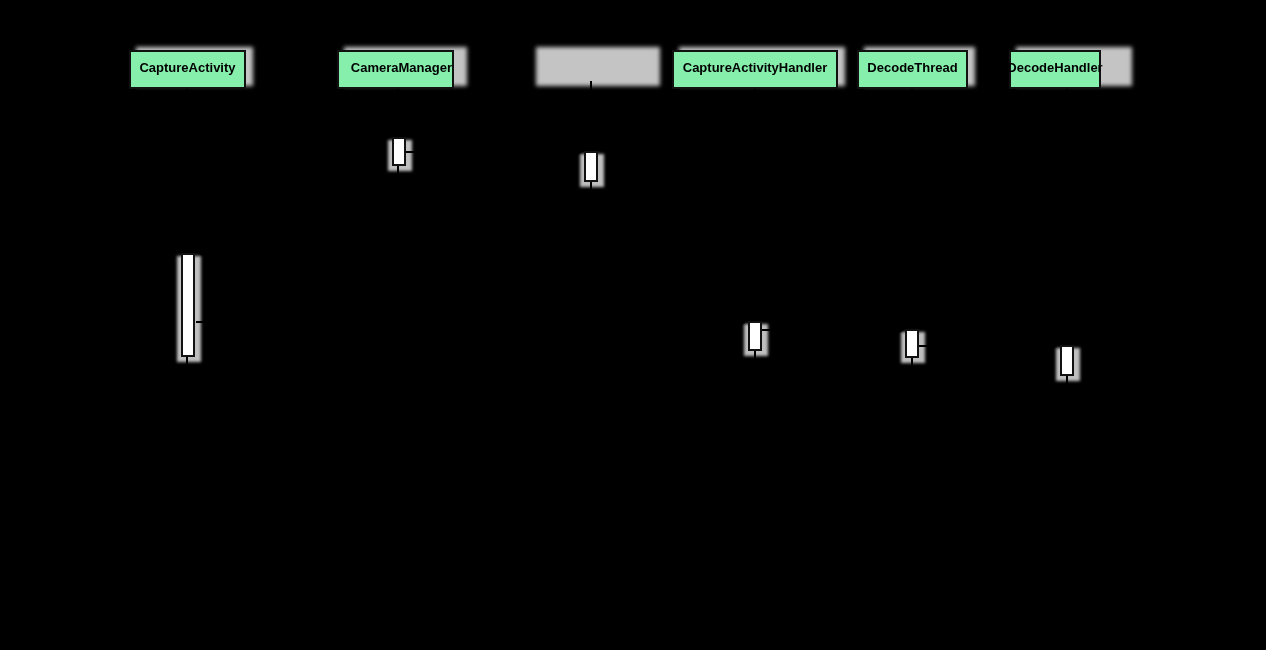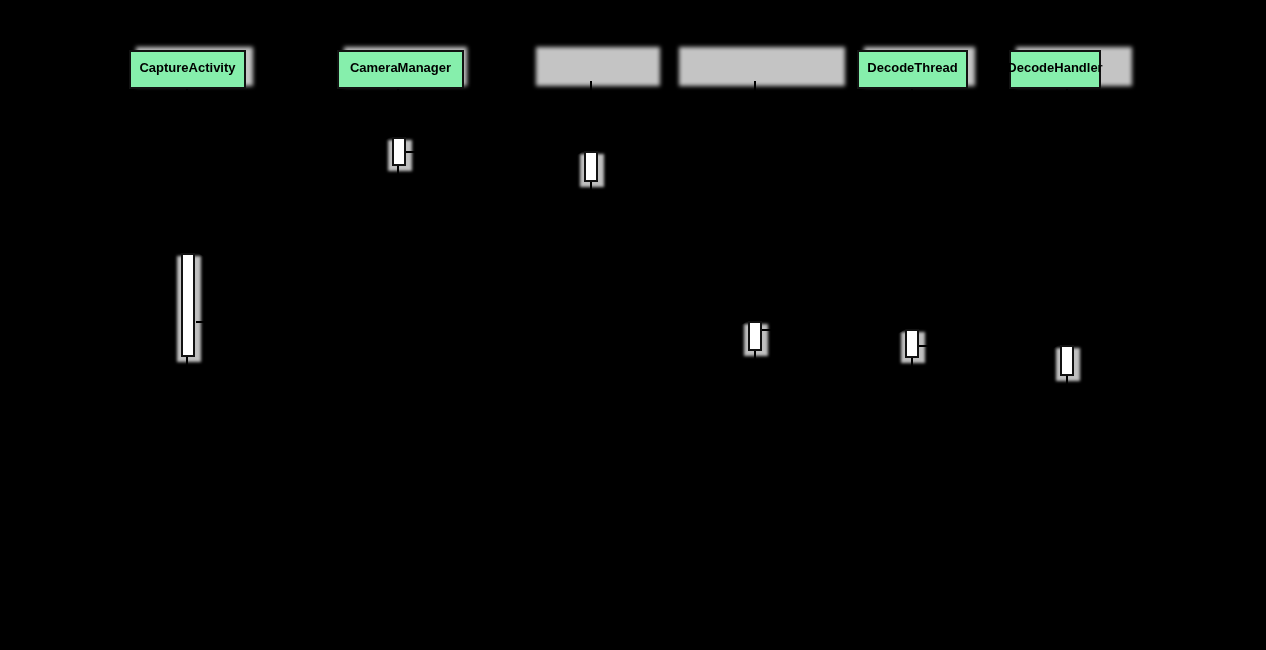--- a/index.html
+++ b/index.html
@@ -62,22 +62,25 @@
   <div class="lifeline" style="left:186px;"></div>
   <div class="lifeline" style="left:397px;"></div>
   <div class="lifeline" style="left:590px;"></div>
   <div class="lifeline" style="left:754px;"></div>
   <div class="lifeline" style="left:911px;"></div>
   <div class="lifeline" style="left:1066px;"></div>
 
   <div class="pbox" style="left:129px;width:117px;">
     <span>CaptureActivity</span>
   </div>
-  <div class="pbox" style="left:337px;width:127px;">
+  <div class="pbox" style="left:337px;width:117px;justify-content:flex-end;">
     <span>CameraManager</span>
+  </div>
+  <div class="pbox" style="left:672px;width:166px;">
+    <span>CaptureActivityHandler</span>
   </div>
   <div class="pbox" style="left:857px;width:111px;align-items:center;">
     <span>DecodeThread</span>
   </div>
   <div class="pbox" style="left:1009px;width:92px;">
     <span>DecodeHandler</span>
   </div>
 
   <div class="bar" style="left:392px;top:137px;height:29px;"></div>
   <div class="bar" style="left:584px;top:151px;height:31px;"></div>

